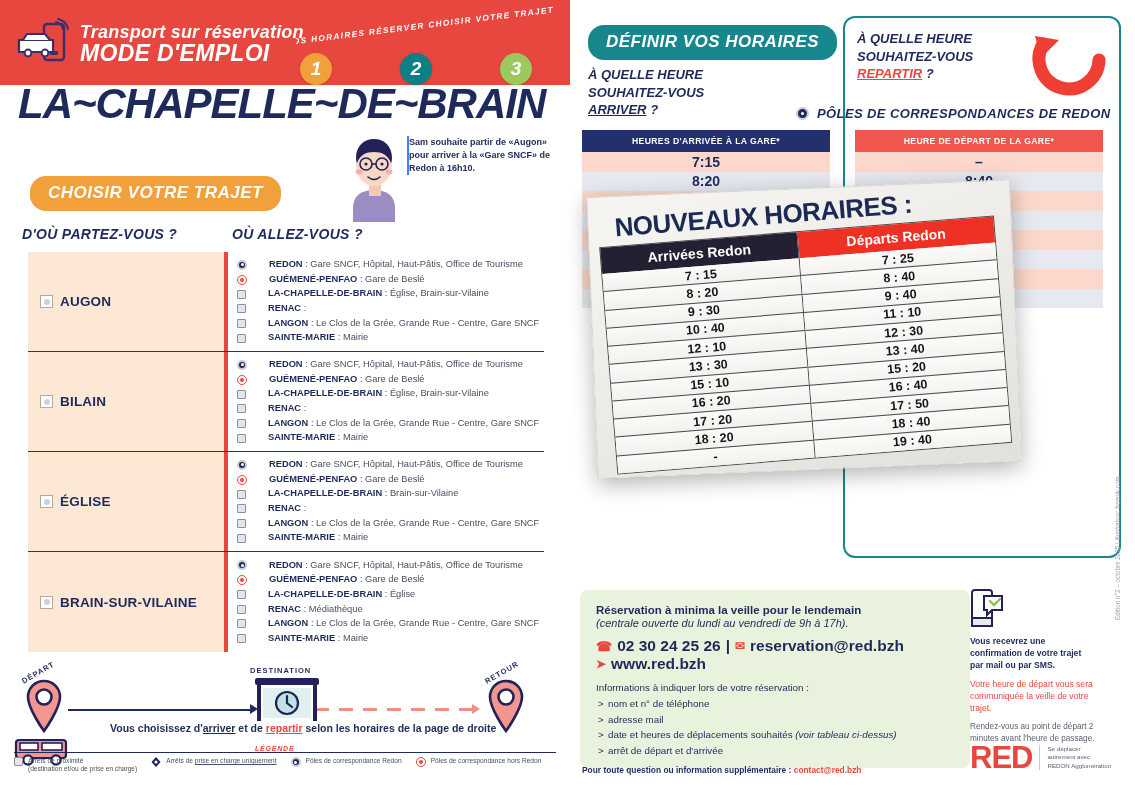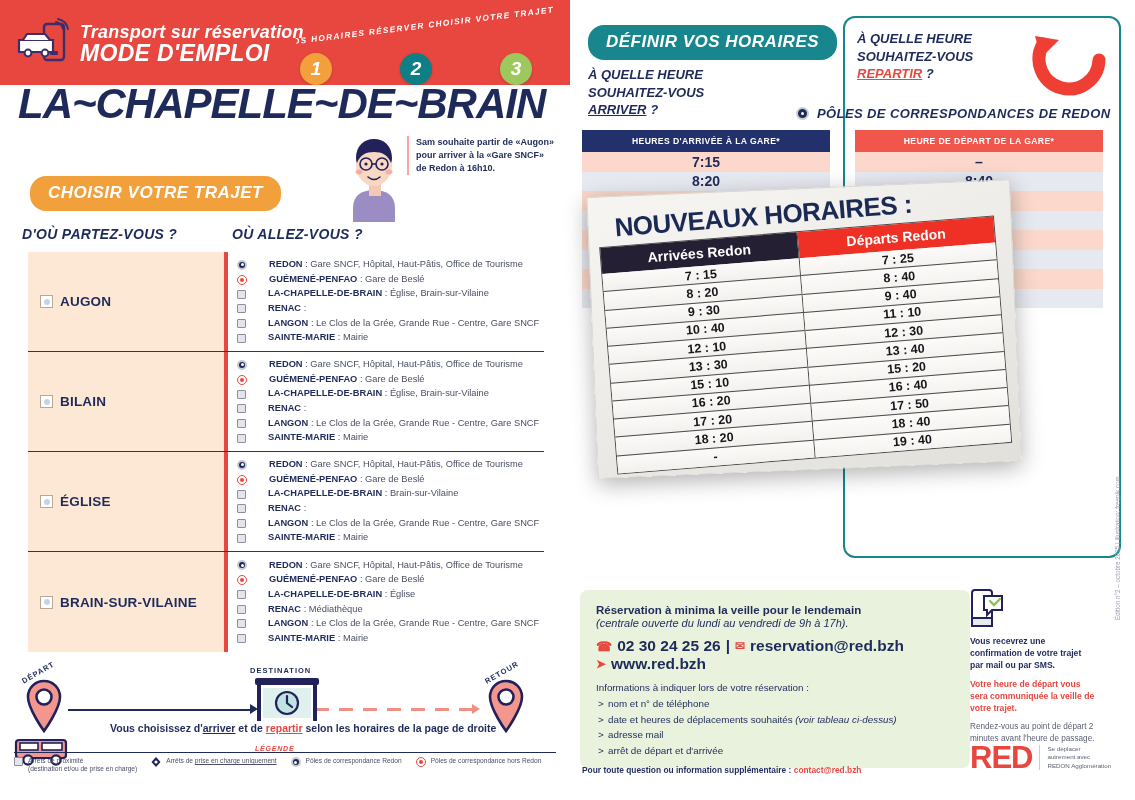--- a/index.html
+++ b/index.html
@@ -57,21 +57,21 @@
     letter-spacing: .5px;
   }
   .pill-orange { background: #f2a03c; }
 
   .sec1-pill { position: absolute; left: 30px; top: 176px; }
 
   .sam-wrap { position: absolute; left: 345px; top: 130px; width: 220px; height: 92px; }
   .sam-avatar { position: absolute; left: 0; top: 2px; width: 58px; height: 90px; }
   .sam-bubble {
     position: absolute; left: 62px; top: 6px; width: 150px;
-    border-left: 2px solid #fca5a5; padding-left: 7px;
+    border-left: 2px solid #3b82f6; 
     font-size: 9px; line-height: 1.45; color: #1e2a5a; font-weight: 600;
   }
 
   .col-hdr {
     position: absolute; font-size: 14px; font-weight: bold; font-style: italic;
     color: #1e2a5a; letter-spacing: .3px;
   }
   .col-hdr-a { left: 22px; top: 226px; }
   .col-hdr-b { left: 232px; top: 226px; }
 
@@ -270,21 +270,21 @@
 
   .contact-line {
     position: absolute; left: 12px; top: 765px; font-size: 8.4px;
     font-weight: bold; color: #1e2a5a;
   }
   .contact-line .red { color: #e8473f; }
 
   .side-col { position: absolute; left: 400px; top: 588px; width: 125px; }
   .side-phone { width: 34px; height: 40px; }
   .side-p1 { font-size: 8.6px; color: #1e2a5a; font-weight: bold; margin-top: 7px; line-height: 1.4; }
-  .side-p2 { font-size: 8.6px; color: #e8473f; font-weight: bold; margin-top: 7px; line-height: 1.4; }
+  .side-p2 { font-size: 8.6px; color: #e8473f; font-weight: normal; margin-top: 7px; line-height: 1.4; }
   .side-p3 { font-size: 8.2px; color: #5a5f72; margin-top: 7px; line-height: 1.4; }
 
   .red-logo { position: absolute; left: 400px; top: 742px; display: flex; align-items: center; gap: 7px; }
   .red-logo-text {
     font-size: 31px; font-weight: bold; color: #e8473f; letter-spacing: -1px; line-height: 1;
   }
   .red-logo-tag {
     border-left: 1px solid #c9ccd6; padding-left: 7px; font-size: 6.2px;
     color: #5a5f72; line-height: 1.35;
   }
@@ -663,22 +663,22 @@
         <span>reservation@red.bzh</span>
       </div>
       <div class="gb-web">
         <span style="color:#e8473f;font-size:12px">➤</span>
         <span>www.red.bzh</span>
       </div>
       <div class="gb-info">
         <div>Informations à indiquer lors de votre réservation :</div>
         <ul id="info-list">
             <li><span>nom et n° de téléphone</span></li>
+            <li><span>adresse mail</span></li>
             <li><span>date et heures de déplacements souhaités </span><i>(voir tableau ci-dessus)</i></li>
-            <li><span>adresse mail</span></li>
             <li><span>arrêt de départ et d'arrivée</span></li>
           </ul>
       </div>
     </div>
 
     <div class="contact-line">
       <span>Pour toute question ou information supplémentaire :</span>
       <span class="red">contact@red.bzh</span>
     </div>
 

